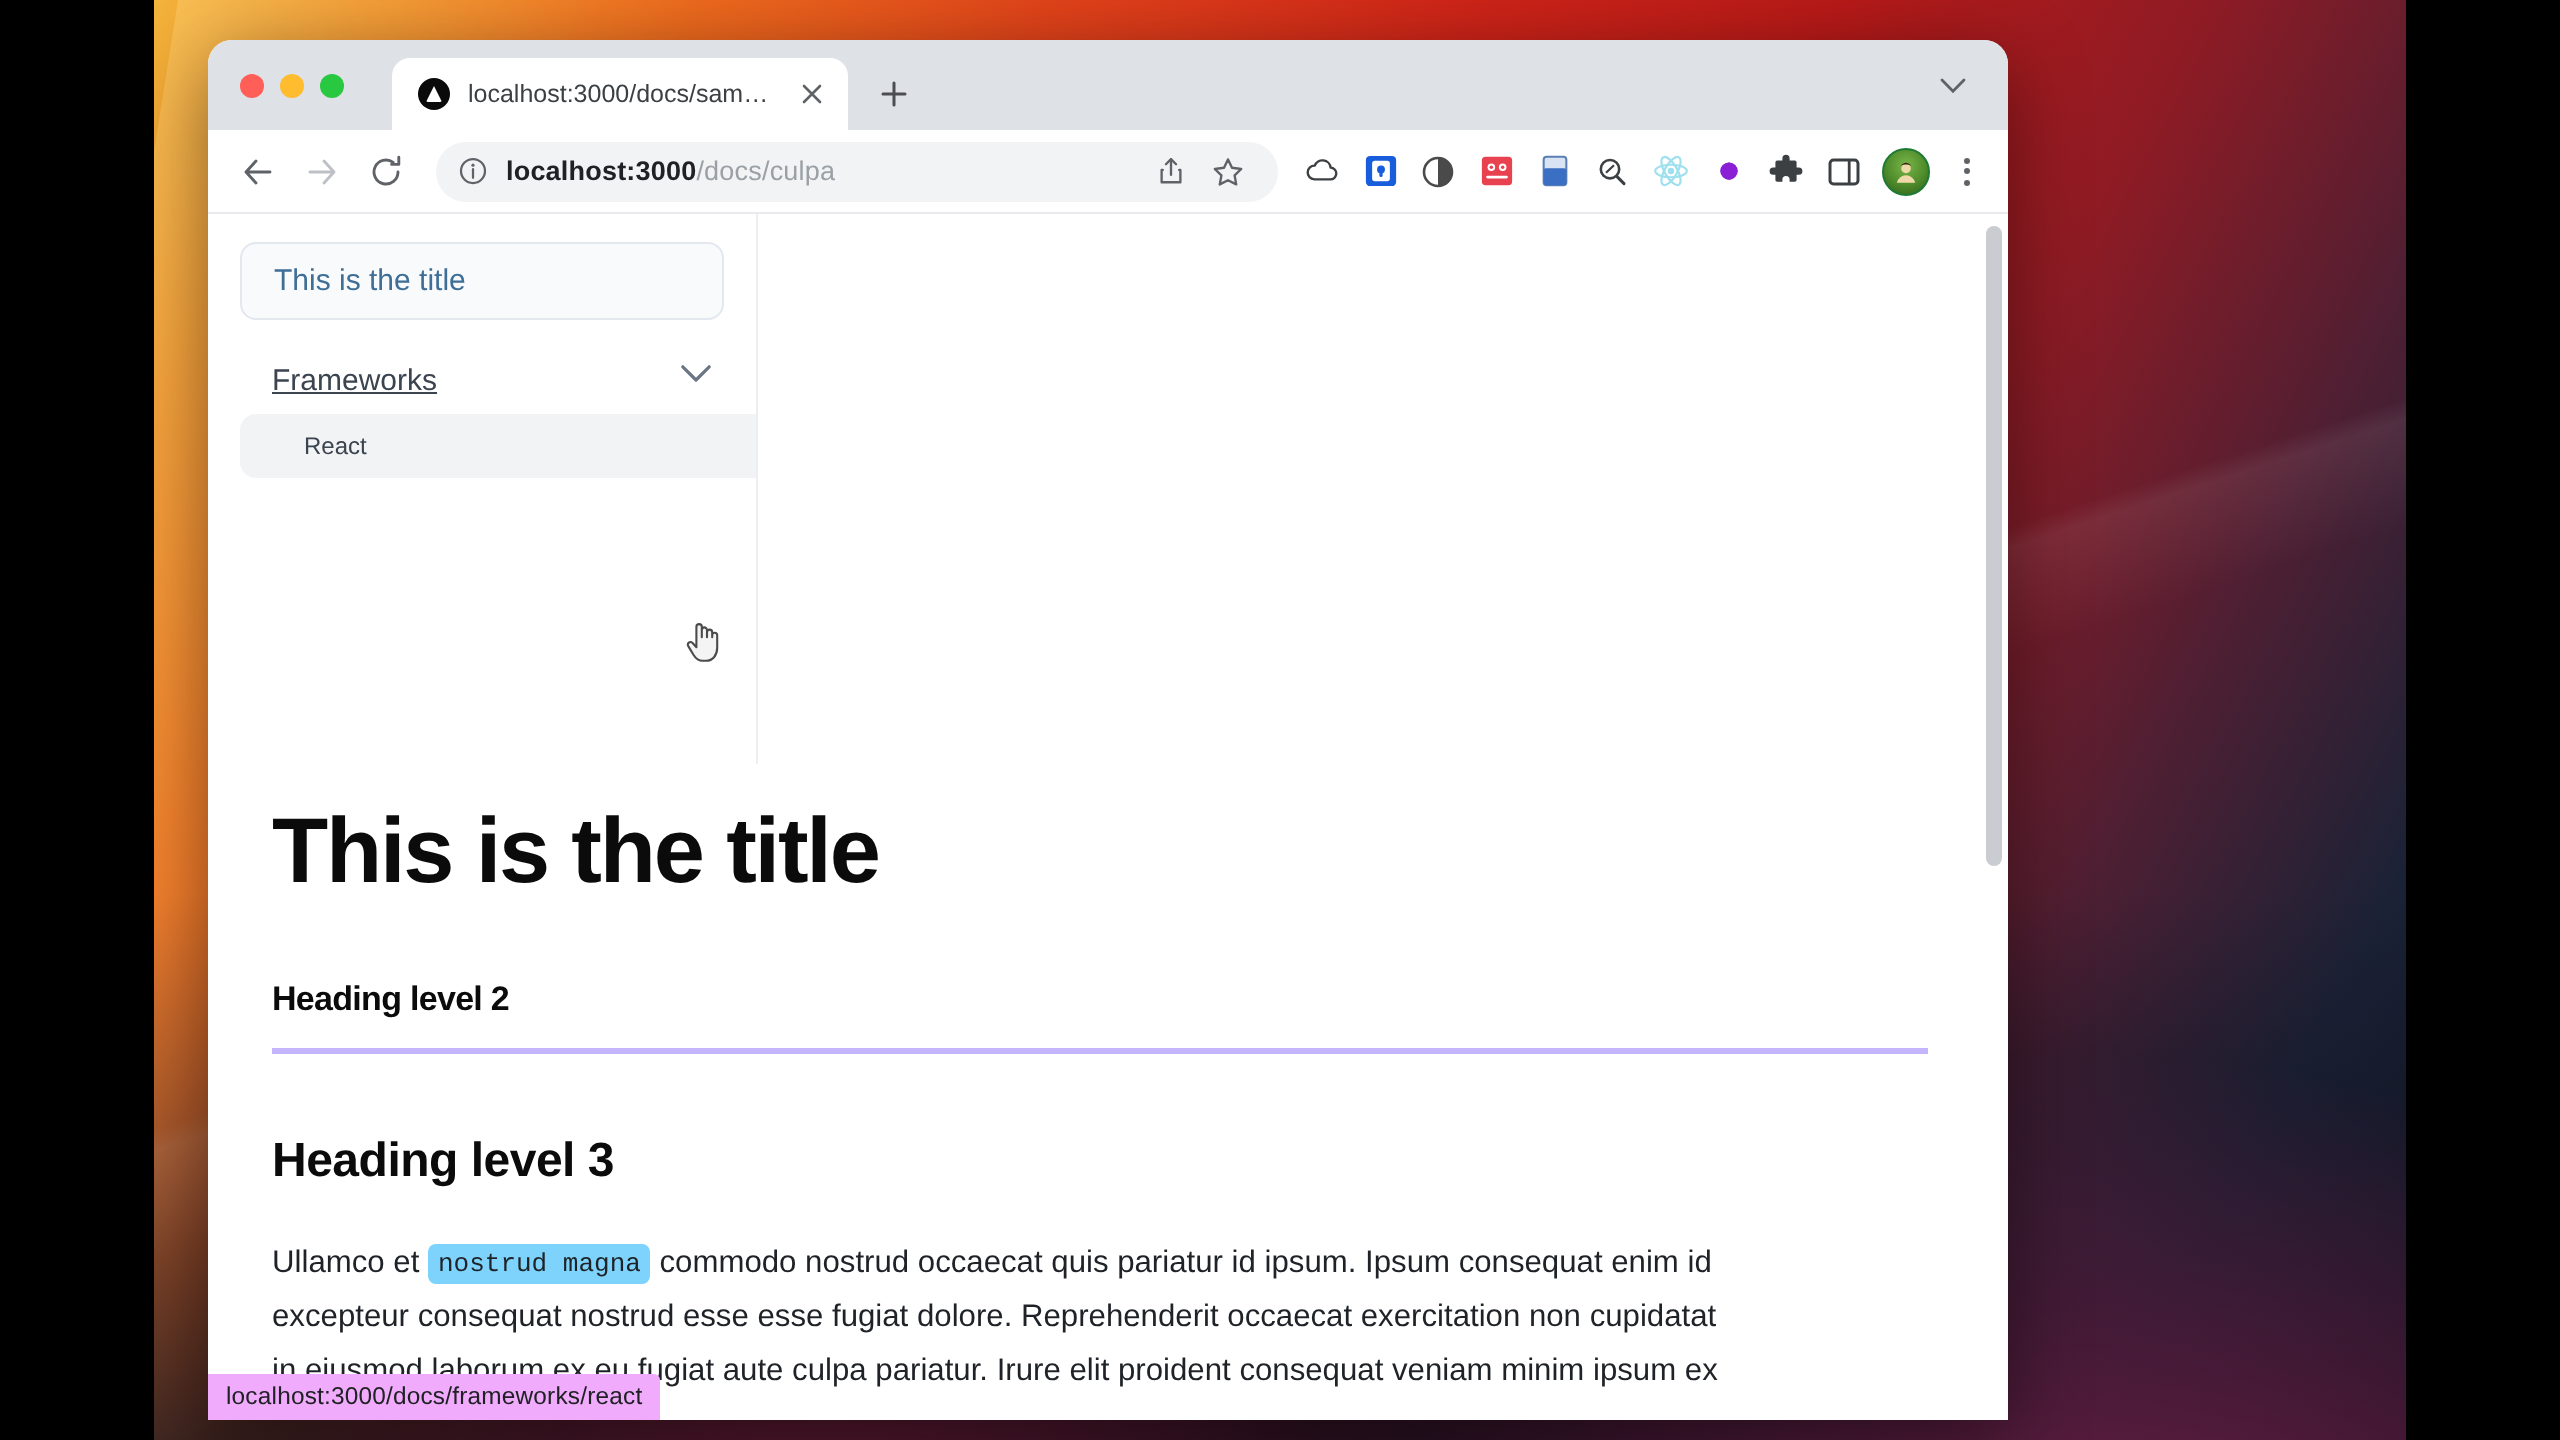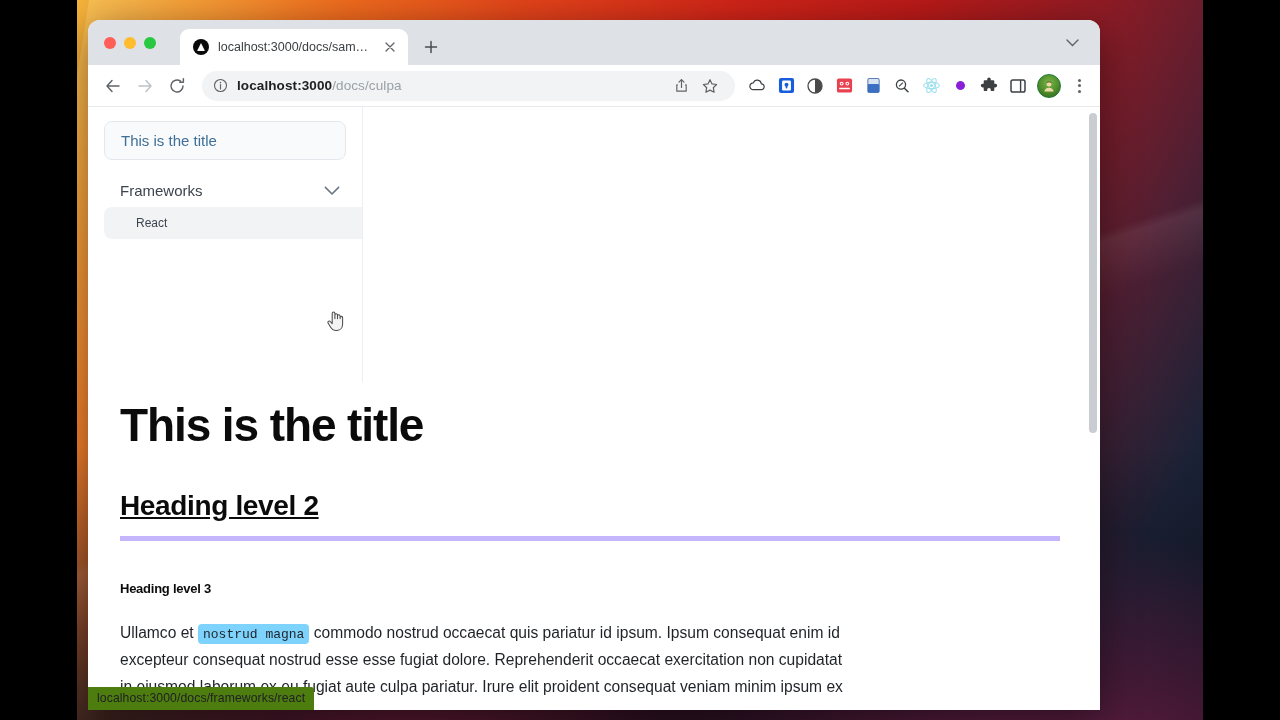--- a/index.html
+++ b/index.html
@@ -38,22 +38,22 @@
   }
   .wall-fold {
     position: absolute; left: 0; top: 0; width: 100%; height: 100%;
     background: linear-gradient(162deg, rgba(255,255,255,0) 52%, rgba(255,255,255,.07) 53%, rgba(255,255,255,0) 58%);
   }
   .bar-l { position: absolute; left: 0; top: 0; width: 77px; height: 720px; background: #000; }
   .bar-r { position: absolute; left: 1203px; top: 0; width: 77px; height: 720px; background: #000; }
 
   
   #browser {
-    position: absolute; left: 88px; top: 20px;
-    width: 1012px; height: 690px;
+    position: absolute; left: 104px; top: 20px;
+    width: 900px; height: 690px;
     background: #fff;
     border-radius: 12px 12px 0 0;
     box-shadow: 0 10px 40px rgba(0,0,0,.45);
     overflow: hidden;
   }
 
   
   .tabstrip {
     position: relative;
     height: 45px;
@@ -187,23 +187,24 @@
     border: 1px solid #e3e8ef;
     border-radius: 8px;
     background: #f8fafc;
     font-size: 15px;
     color: #3f6f96;
     font-weight: 500;
   }
   .side-group {
     margin: 14px 16px 0 16px;
     padding: 8px 6px 8px 16px;
-    display: flex; align-items: center; justify-content: space-between;
+    display: flex; justify-content: space-between;
     font-size: 15px; color: #3c4450;
     border-radius: 8px;
+    text-decoration: underline;
   }
   .side-group .chev { color: #6b7684; display: flex; }
   .side-sub {
     padding: 9px 16px 9px 32px;
     margin-left: 16px;
     font-size: 12px; color: #3c4450;
     border-radius: 8px 0 0 8px;
   }
   .side-sub.hover { background: #f1f3f5; }
 
@@ -214,29 +215,28 @@
     overflow: hidden;
     position: relative;
   }
   h1.doc-title {
     font-size: 46px; line-height: 1.12;
     font-weight: 800; letter-spacing: -1.1px;
     color: #0b0b0c;
     margin-bottom: 38px;
   }
   h2.doc-h2 {
-    font-size: 28px; font-weight: 700; letter-spacing: -.35px;
+    font-size: 17px; font-weight: 700; letter-spacing: -.35px;
     color: #0b0b0c;
     padding-bottom: 14px;
-    border-bottom: 5px solid #c4b5fd;
+    border-bottom: 3px solid #c4b5fd;
     margin-bottom: 40px;
-    text-decoration: underline;
   }
   h3.doc-h3 {
-    font-size: 13px; font-weight: 700; letter-spacing: -.25px;
+    font-size: 24px; font-weight: 700; letter-spacing: -.25px;
     color: #0b0b0c;
     margin-bottom: 23px;
   }
   p.doc-p {
     font-size: 15.6px; line-height: 1.74;
     color: #1f2328;
     max-width: 737px;
     margin-bottom: 26px;
   }
   code.inline {
@@ -308,21 +308,21 @@
   .scrollthumb {
     position: absolute; right: 3px; top: 6px;
     width: 8px; height: 320px;
     background: #c9ccd0;
     border-radius: 4px;
   }
 
   
   .statusbar {
     position: absolute; left: 0; bottom: 0;
-    background: #4d7c0f;
+    background: #f0abfc;
     color: #202124;
     font-size: 12.2px;
     padding: 4px 9px 5px 9px;
     border-top-right-radius: 3px;
     letter-spacing: .1px;
   }
 
   
   .cursor {
     position: absolute;

